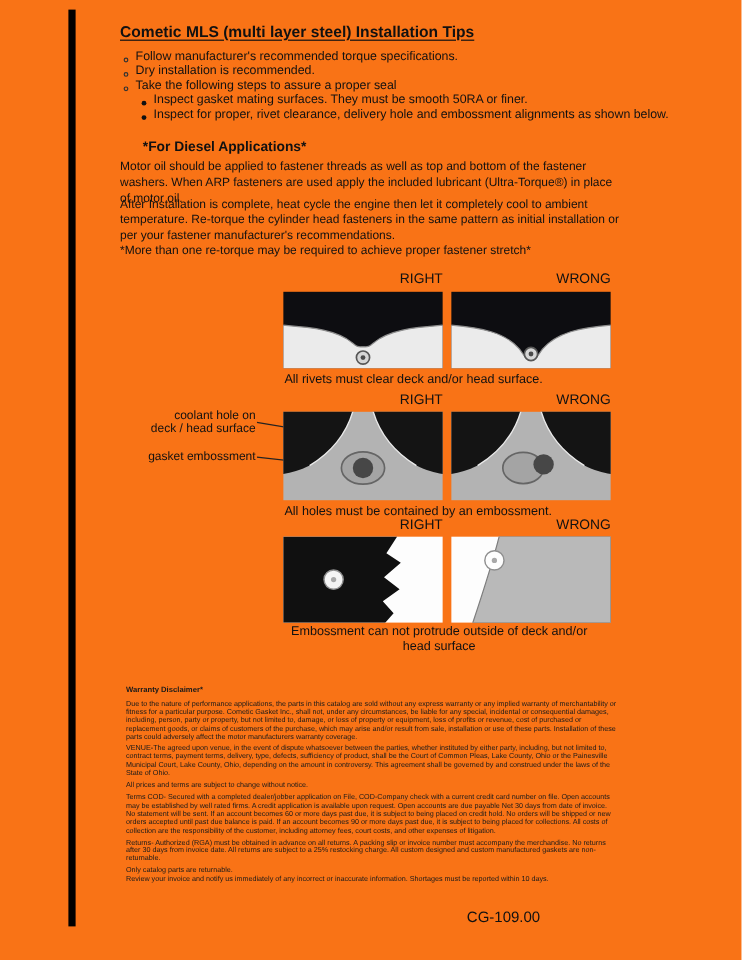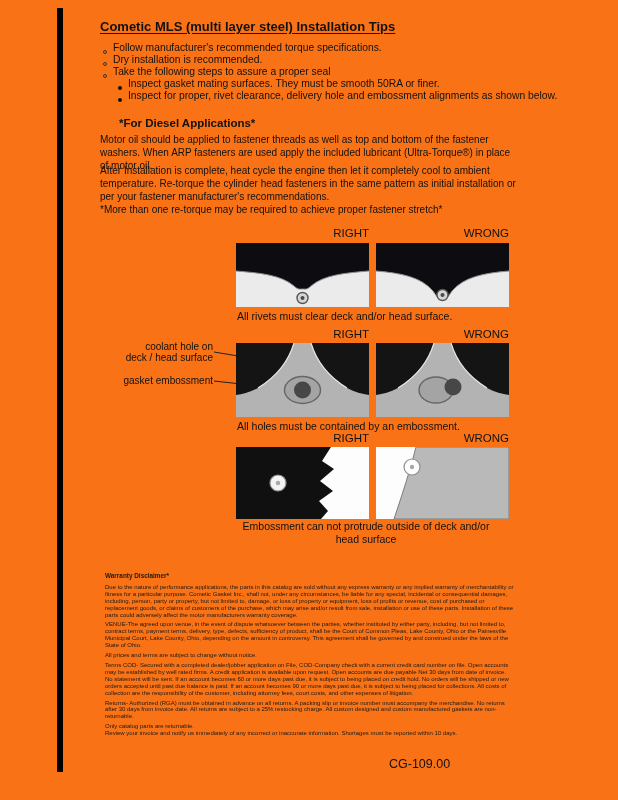--- a/index.html
+++ b/index.html
@@ -6,21 +6,21 @@
   html,body { background:#ffffff; }
   body { font-family:"Liberation Sans", sans-serif; color:#111; }
   .page { position:relative; width:618px; height:800px; background:#f97316; overflow:hidden; }
 
   .side-rule { position:absolute; left:57px; top:8px; width:6px; height:764px; background:#000; }
 
   .title { position:absolute; left:100px; top:19px; font-size:13px; font-weight:bold;
            text-decoration:underline; text-underline-offset:2px; }
 
   .tips { position:absolute; left:103px; top:42px; font-size:10.3px; line-height:12px; }
-  .tip-row { display:flex; align-items:flex-end; }
+  .tip-row { display:flex; align-items:center; }
   .b-open { flex:none; width:4px; height:4px; border:1px solid #333; border-radius:50%; margin:4px 6px 0 0; }
   .b-fill { flex:none; width:4px; height:4px; background:#111; border-radius:50%; margin:4px 6px 0 0; }
   .tips .sub { margin-left:15px; }
 
   .diesel-heading { position:absolute; left:100px; top:117px; font-size:11.5px; font-weight:bold;margin-left:19px; }
   .para { position:absolute; left:100px; width:418px; font-size:10px; line-height:13.2px; }
   .p1 { top:133px; }
   .p2 { top:164px; }
   .note { position:absolute; left:100px; top:204px; font-size:10px; }
 

